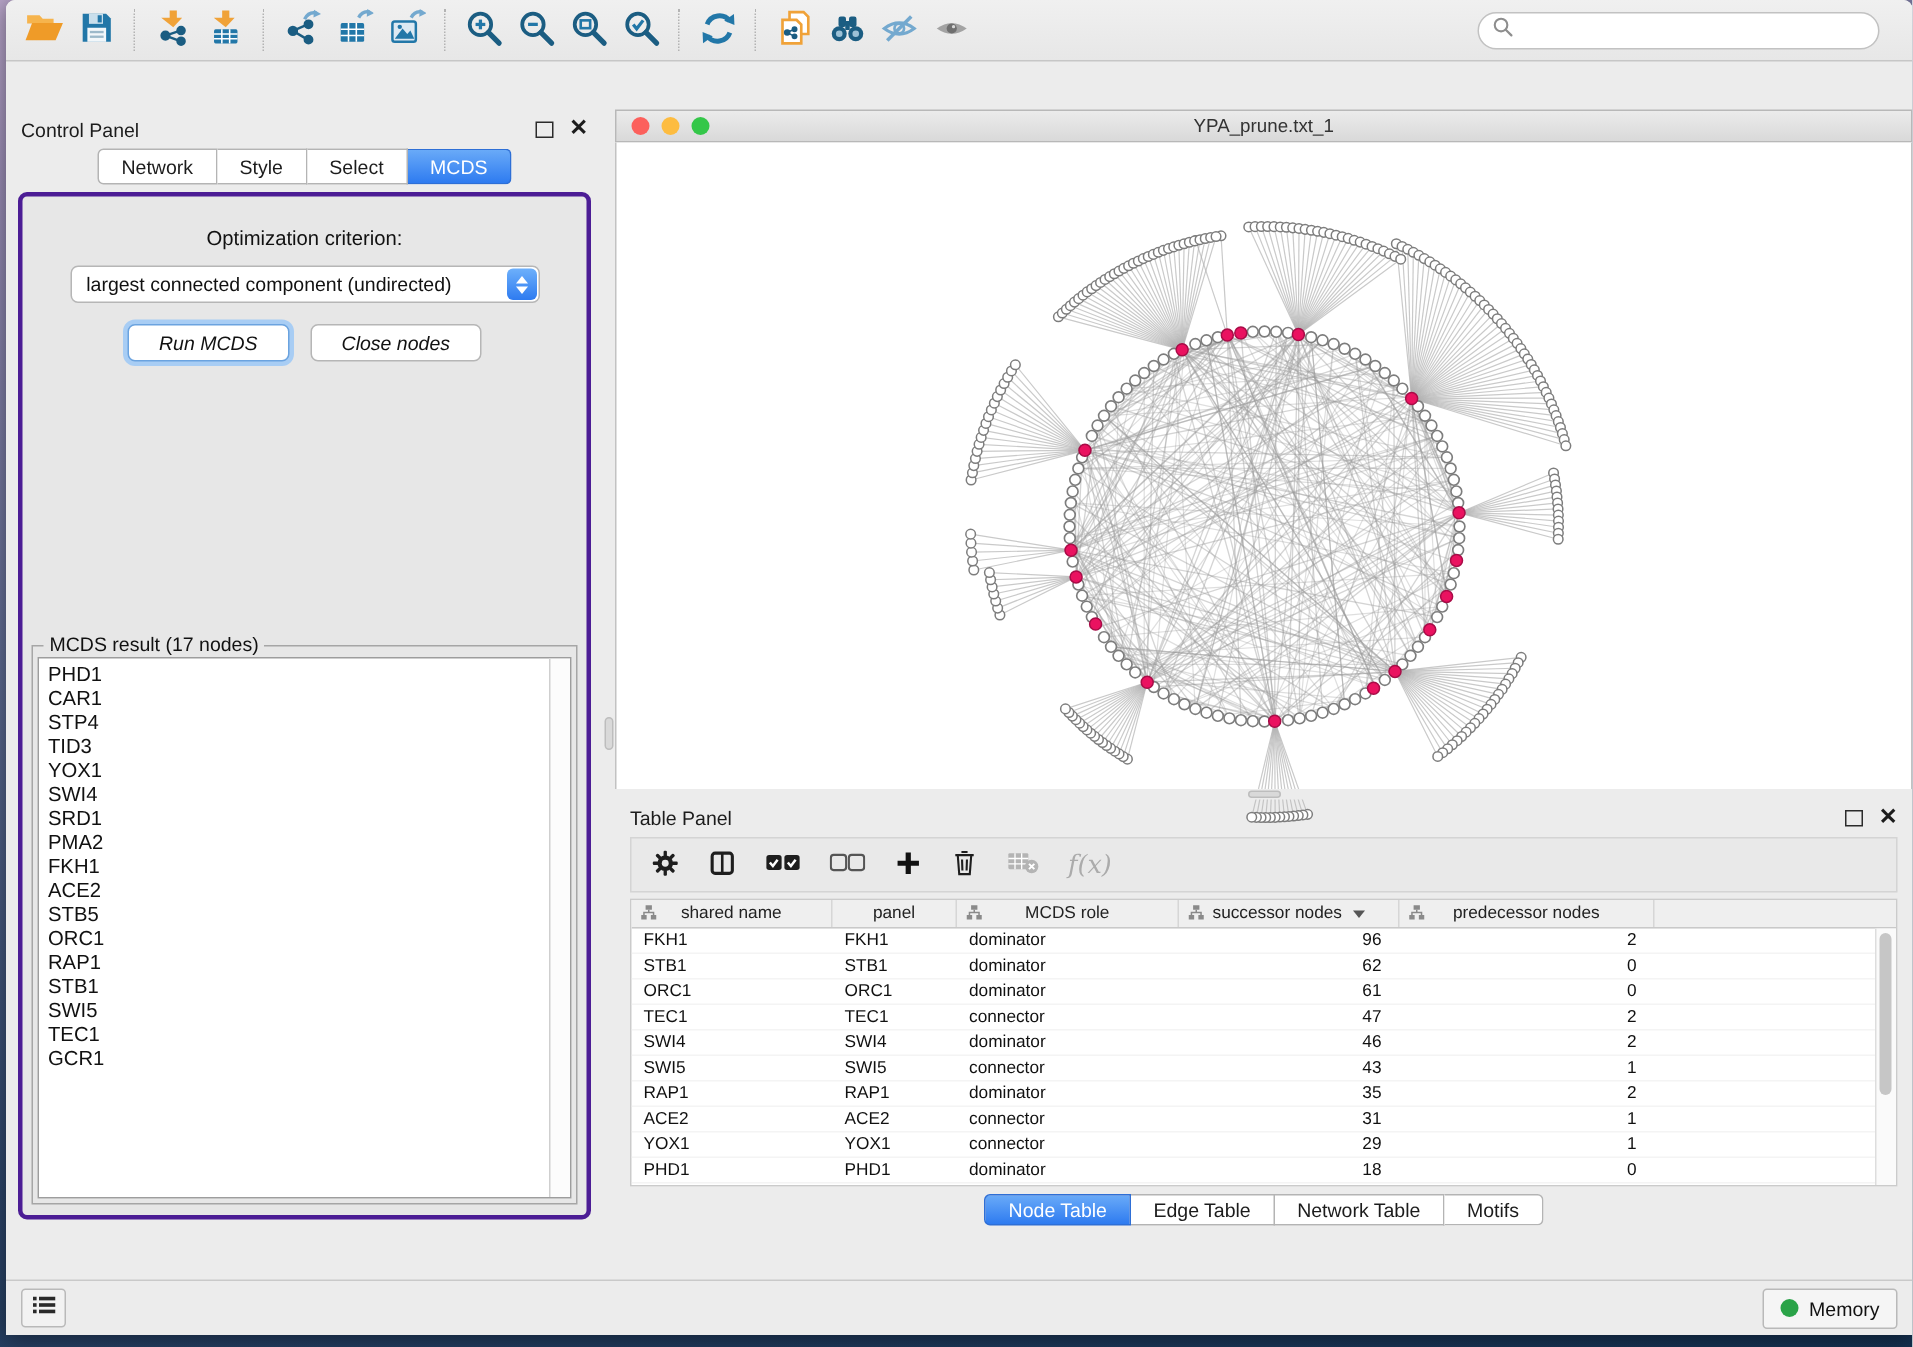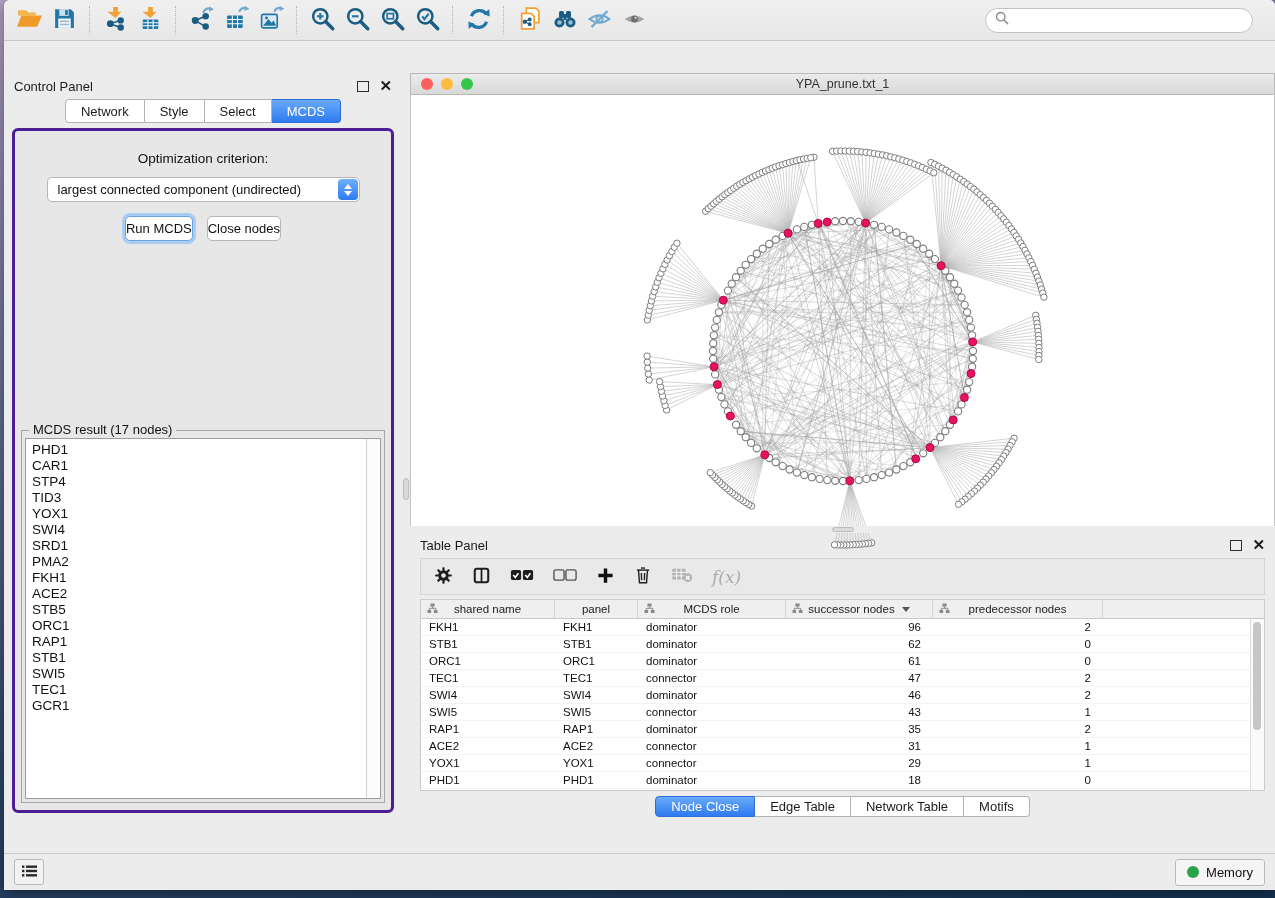--- a/index.html
+++ b/index.html
@@ -41,22 +41,22 @@
     display:flex;flex-direction:column;min-height:0;}
   .opt-label{margin-top:20px;text-align:center;font-size:13.5px;color:#111;}
   .dropdown{margin:11px auto 0;width:313px;height:25px;background:#fff;border:1px solid #b6b6b6;
     border-radius:5px;position:relative;display:flex;align-items:center;box-sizing:border-box;
     font-size:13px;color:#111;padding-left:10px;}
   .dd-stepper{position:absolute;right:1px;top:1px;bottom:1px;width:20px;border-radius:4px;
     background:linear-gradient(#6db0fb,#2e7bf0);display:flex;flex-direction:column;align-items:center;justify-content:center;gap:2px;}
   .dd-up{width:0;height:0;border-left:4px solid transparent;border-right:4px solid transparent;border-bottom:5px solid #fff;}
   .dd-down{width:0;height:0;border-left:4px solid transparent;border-right:4px solid transparent;border-top:5px solid #fff;}
   .btn-row{margin-top:14px;display:flex;justify-content:center;gap:14px;}
-  .mac-btn{height:25px;padding:0 0;background:#fff;border:1px solid #b6b6b6;border-radius:5px;
-    font-size:13px;color:#111;font-family:"Liberation Sans",sans-serif;}
+  .mac-btn{height:25px;padding:0 20px;background:#fff;border:1px solid #b6b6b6;border-radius:5px;
+    font-size:13px;color:#111;font-family:"Liberation Sans",sans-serif;font-style:italic;}
   .mac-btn.focused{box-shadow:0 0 0 3px #a8cdf4;border-color:#6ba3df;}
   .cp-spacer{flex:1;}
   .groupbox{position:relative;margin:0 6px 7px;height:371px;border:1px solid #a6a6a6;flex:0 0 371px;}
   .groupbox-legend{position:absolute;top:-9px;left:7px;background:#e7e7e7;padding:0 4px;font-size:13px;color:#111;}
   .mcds-list{position:absolute;left:3px;right:3px;top:7px;bottom:3px;background:#fff;border:1px solid #9d9d9d;
     display:flex;overflow:hidden;}
   .mcds-items{flex:1;padding:3px 0 0 6px;font-size:13.5px;line-height:16px;color:#111;}
   .mcds-scroll{width:13px;border-left:1px solid #cfcfcf;background:#fcfcfc;}
 
   
@@ -1383,21 +1383,21 @@
                   <div class="td txt" style="width: 148px;">dominator</div>
                   <div class="td num" style="width: 147px;">18</div>
                   <div class="td num" style="width: 170px;">0</div>
                 </div>
               </div>
             <div class="tv-scroll">
                 <div class="tv-thumb"></div>
               </div>
           </div>
           <div class="tp-tabs" id="tp-tabs">
-              <div class="seg-tab active">Node Close</div>
+              <div class="seg-tab active">Node Table</div>
               <div class="seg-tab">Edge Table</div>
               <div class="seg-tab">Network Table</div>
               <div class="seg-tab">Motifs</div>
             </div>
         </div>
       </div>
     </div>
 
     <div class="statusbar">
       <span class="list-btn">

